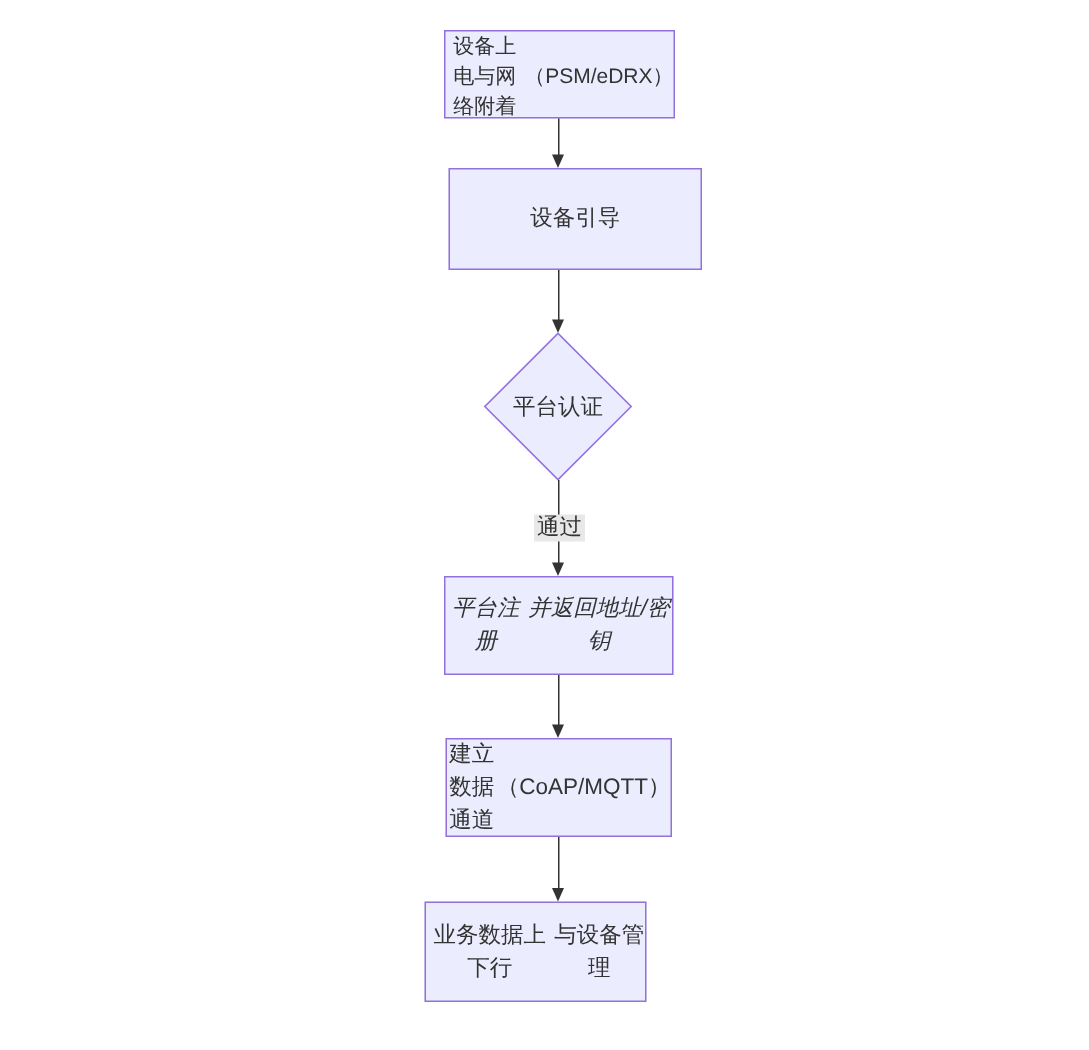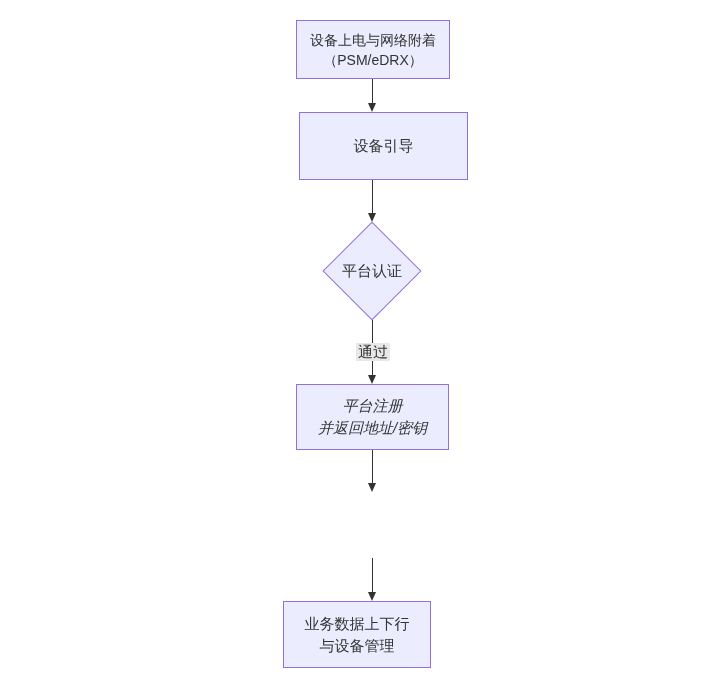--- a/index.html
+++ b/index.html
@@ -15,21 +15,21 @@
     background: #ffffff;
     overflow: hidden;
   }
   
   .node {
     position: absolute;
     box-sizing: border-box;
     background: var(--node-fill, #ECECFF);
     border: 1px solid var(--node-border, #9370DB);
     display: flex;
-    flex-direction: column;
+    flex-direction: row;
     align-items: center;
     justify-content: center;
     color: var(--text-color, #333333);
     text-align: center;
     font-size: 15px;
     line-height: 22px;
   }
   .node.small { font-size: 14px; line-height: 20px; }
   
   .diamond-wrap {
@@ -127,20 +127,24 @@
   <div class="node" style="left:296px; top:384px; width:153px; height:66px;font-style:italic;">
     <span>平台注册</span>
     <span>并返回地址/密钥</span>
   </div>
 
   <div class="edge" style="left:367px; top:450px; height:42px;">
     <div class="line"></div>
     <div class="arrowhead"></div>
   </div>
 
+  <div class="node" style="left:297px; top:492px; width:151px; height:66px;">
+    <span>建立数据通道</span>
+    <span>（CoAP/MQTT）</span>
+  </div>
 
   <div class="edge" style="left:367px; top:558px; height:43px;">
     <div class="line"></div>
     <div class="arrowhead"></div>
   </div>
 
   <div class="node" style="left:283px; top:601px; width:148px; height:67px;">
     <span>业务数据上下行</span>
     <span>与设备管理</span>
   </div>

